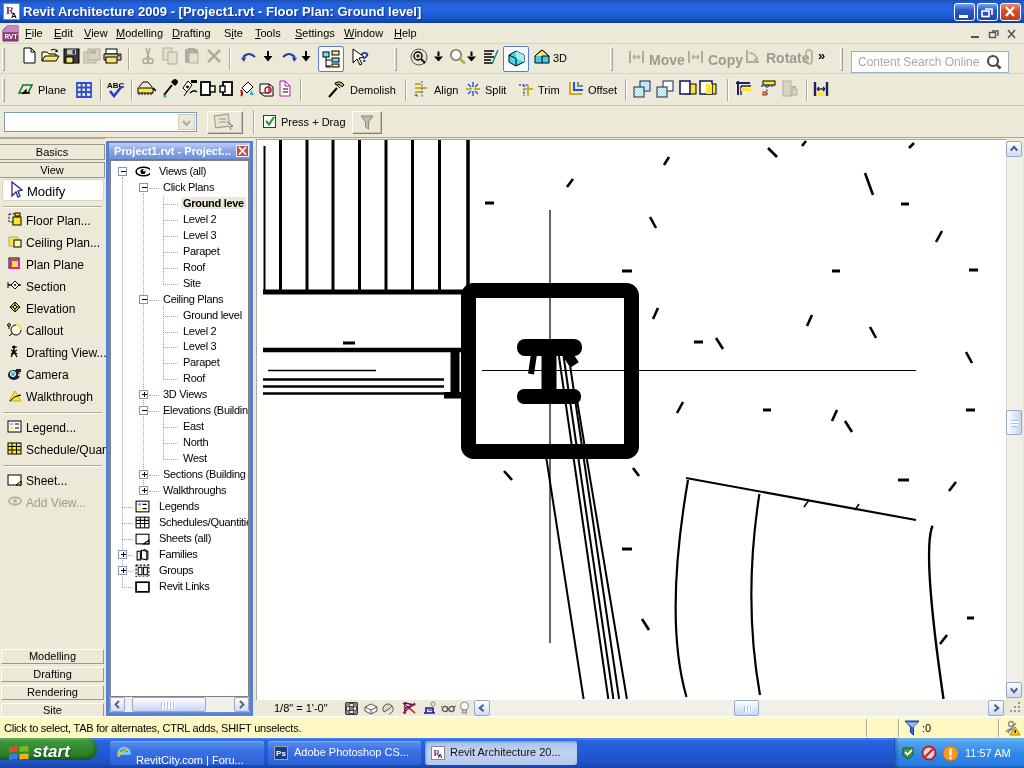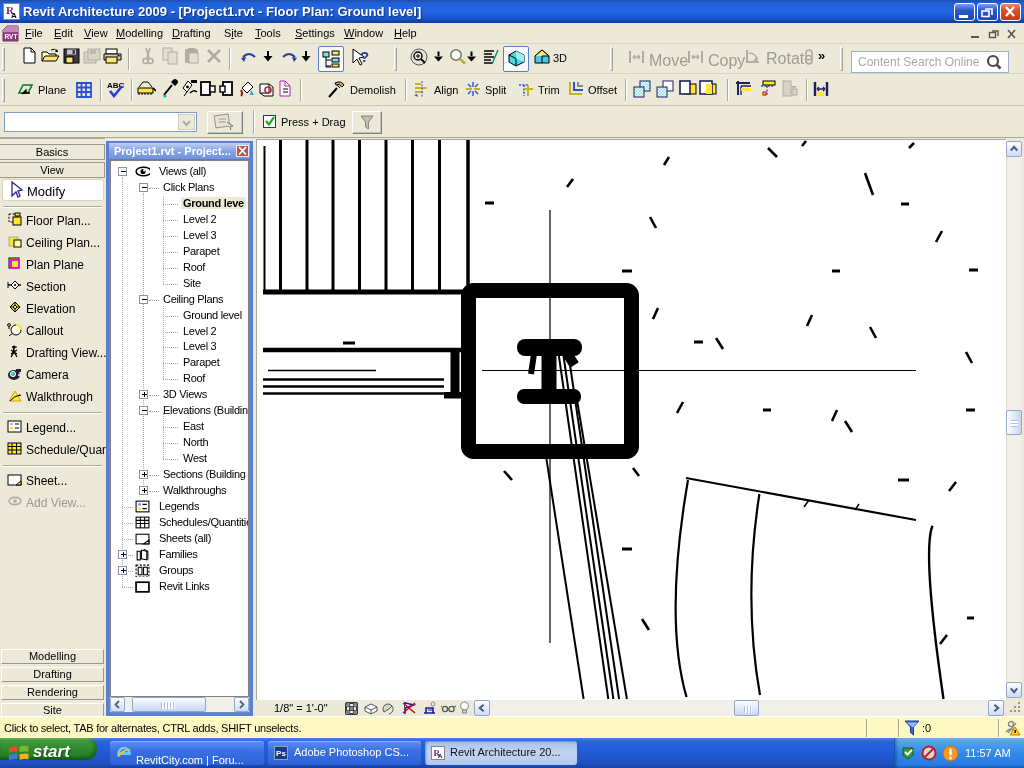--- a/index.html
+++ b/index.html
@@ -2,21 +2,21 @@
 <html><head><meta charset="utf-8">
 <style>
 *{margin:0;padding:0;box-sizing:border-box;}
 svg{display:block;}
 body{width:1024px;height:768px;overflow:hidden;font-family:"Liberation Sans",sans-serif;}
 #root{position:relative;width:1024px;height:768px;background:#ece9d8;overflow:hidden;}
 .abs{position:absolute;}
 .t11{font-size:11px;color:#000;}
 .sep{position:absolute;width:2px;border-left:1px solid #aca899;border-right:1px solid #fff;}
 .grip{position:absolute;width:3px;border-left:1px solid #fff;border-right:1px solid #a8a49a;border-top:1px solid #fff;border-bottom:1px solid #a8a49a;background:#dcd8c8;}
-.gtxt{color:#9e9a8e;font-size:16px;font-weight:normal;}
+.gtxt{color:#9e9a8e;font-size:14px;font-weight:bold;}
 .btxt{font-size:11px;color:#000;}
 </style></head><body>
 <div id="root">
 
 <div class="abs" style="left:0;top:0;width:1024px;height:23px;background:linear-gradient(180deg,#1d4fb0 0%,#2160d8 15%,#2365e4 45%,#1c58cf 75%,#1246ae 92%,#0e3c9c 100%);">
  <svg class="abs" style="left:3px;top:3px" width="17" height="17" viewBox="0 0 17 17">
   <rect x="0.5" y="0.5" width="16" height="16" fill="#fff" stroke="#888"></rect>
   <text x="3" y="11" font-size="11" font-weight="bold" fill="#7a2a8a" font-family="Liberation Serif">R</text>
   <text x="8" y="15" font-size="8" font-weight="bold" fill="#000">A</text>
  </svg>

